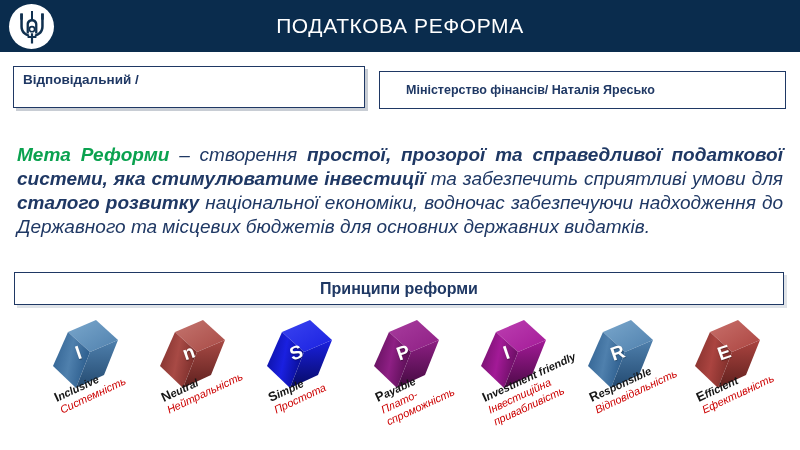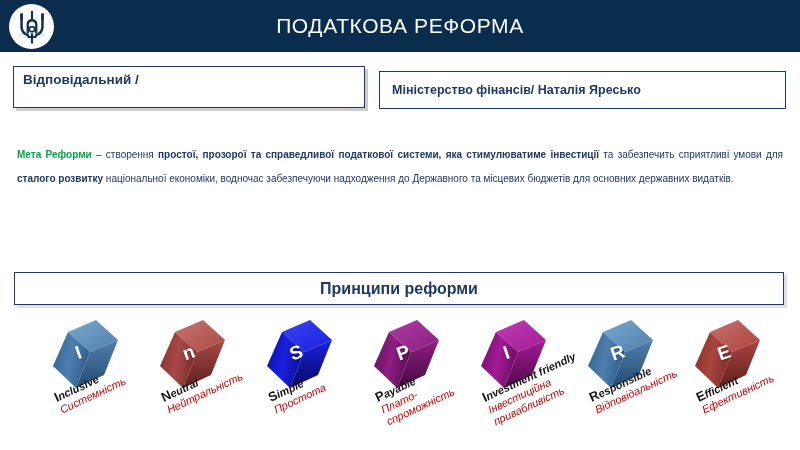--- a/index.html
+++ b/index.html
@@ -67,38 +67,39 @@
   }
   .info-right {
     position: absolute;
     left: 379px; top: 71px;
     width: 407px; height: 38px;
     border: 1px solid #1f3864;
     background: #ffffff;
     box-sizing: border-box;
     display: flex;
     align-items: center;
-    padding-left: 12px;
+    padding-left: 26px;
   }
   .info-right .line {
     color: #1f3864;
     font-size: 12.5px;
     font-weight: bold;
     white-space: nowrap;
   }
 
   
   .goal {
     position: absolute;
     left: 17px; top: 143px;
     width: 766px;
     color: #1f3864;
-    font-size: 10px;
+    font-size: 19px;
     line-height: 24px;
     text-align: justify;
+    font-style: italic;
   }
   .goal .lead { color: #0aa24f; font-weight: bold; }
   .goal b { font-weight: bold; }
 
   
   .principles-bar {
     position: absolute;
     left: 14px; top: 272px;
     width: 770px; height: 33px;
     border: 1px solid #1f3864;

